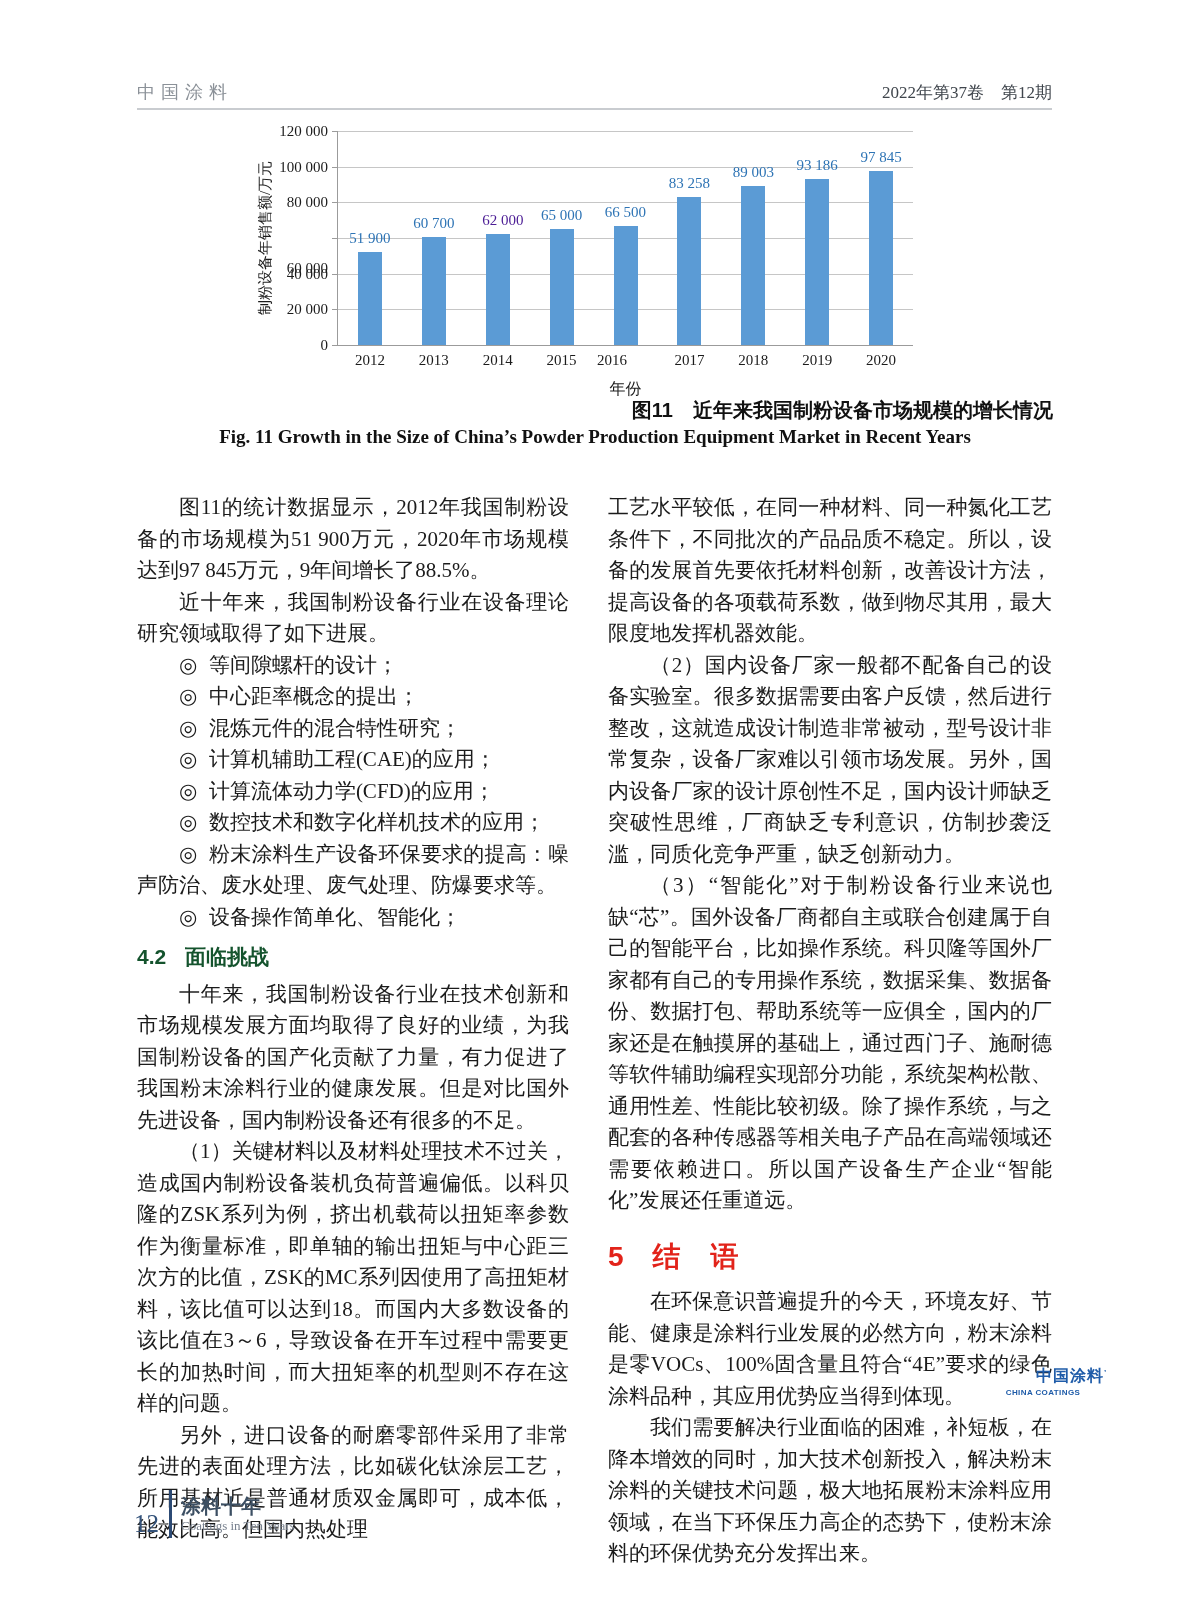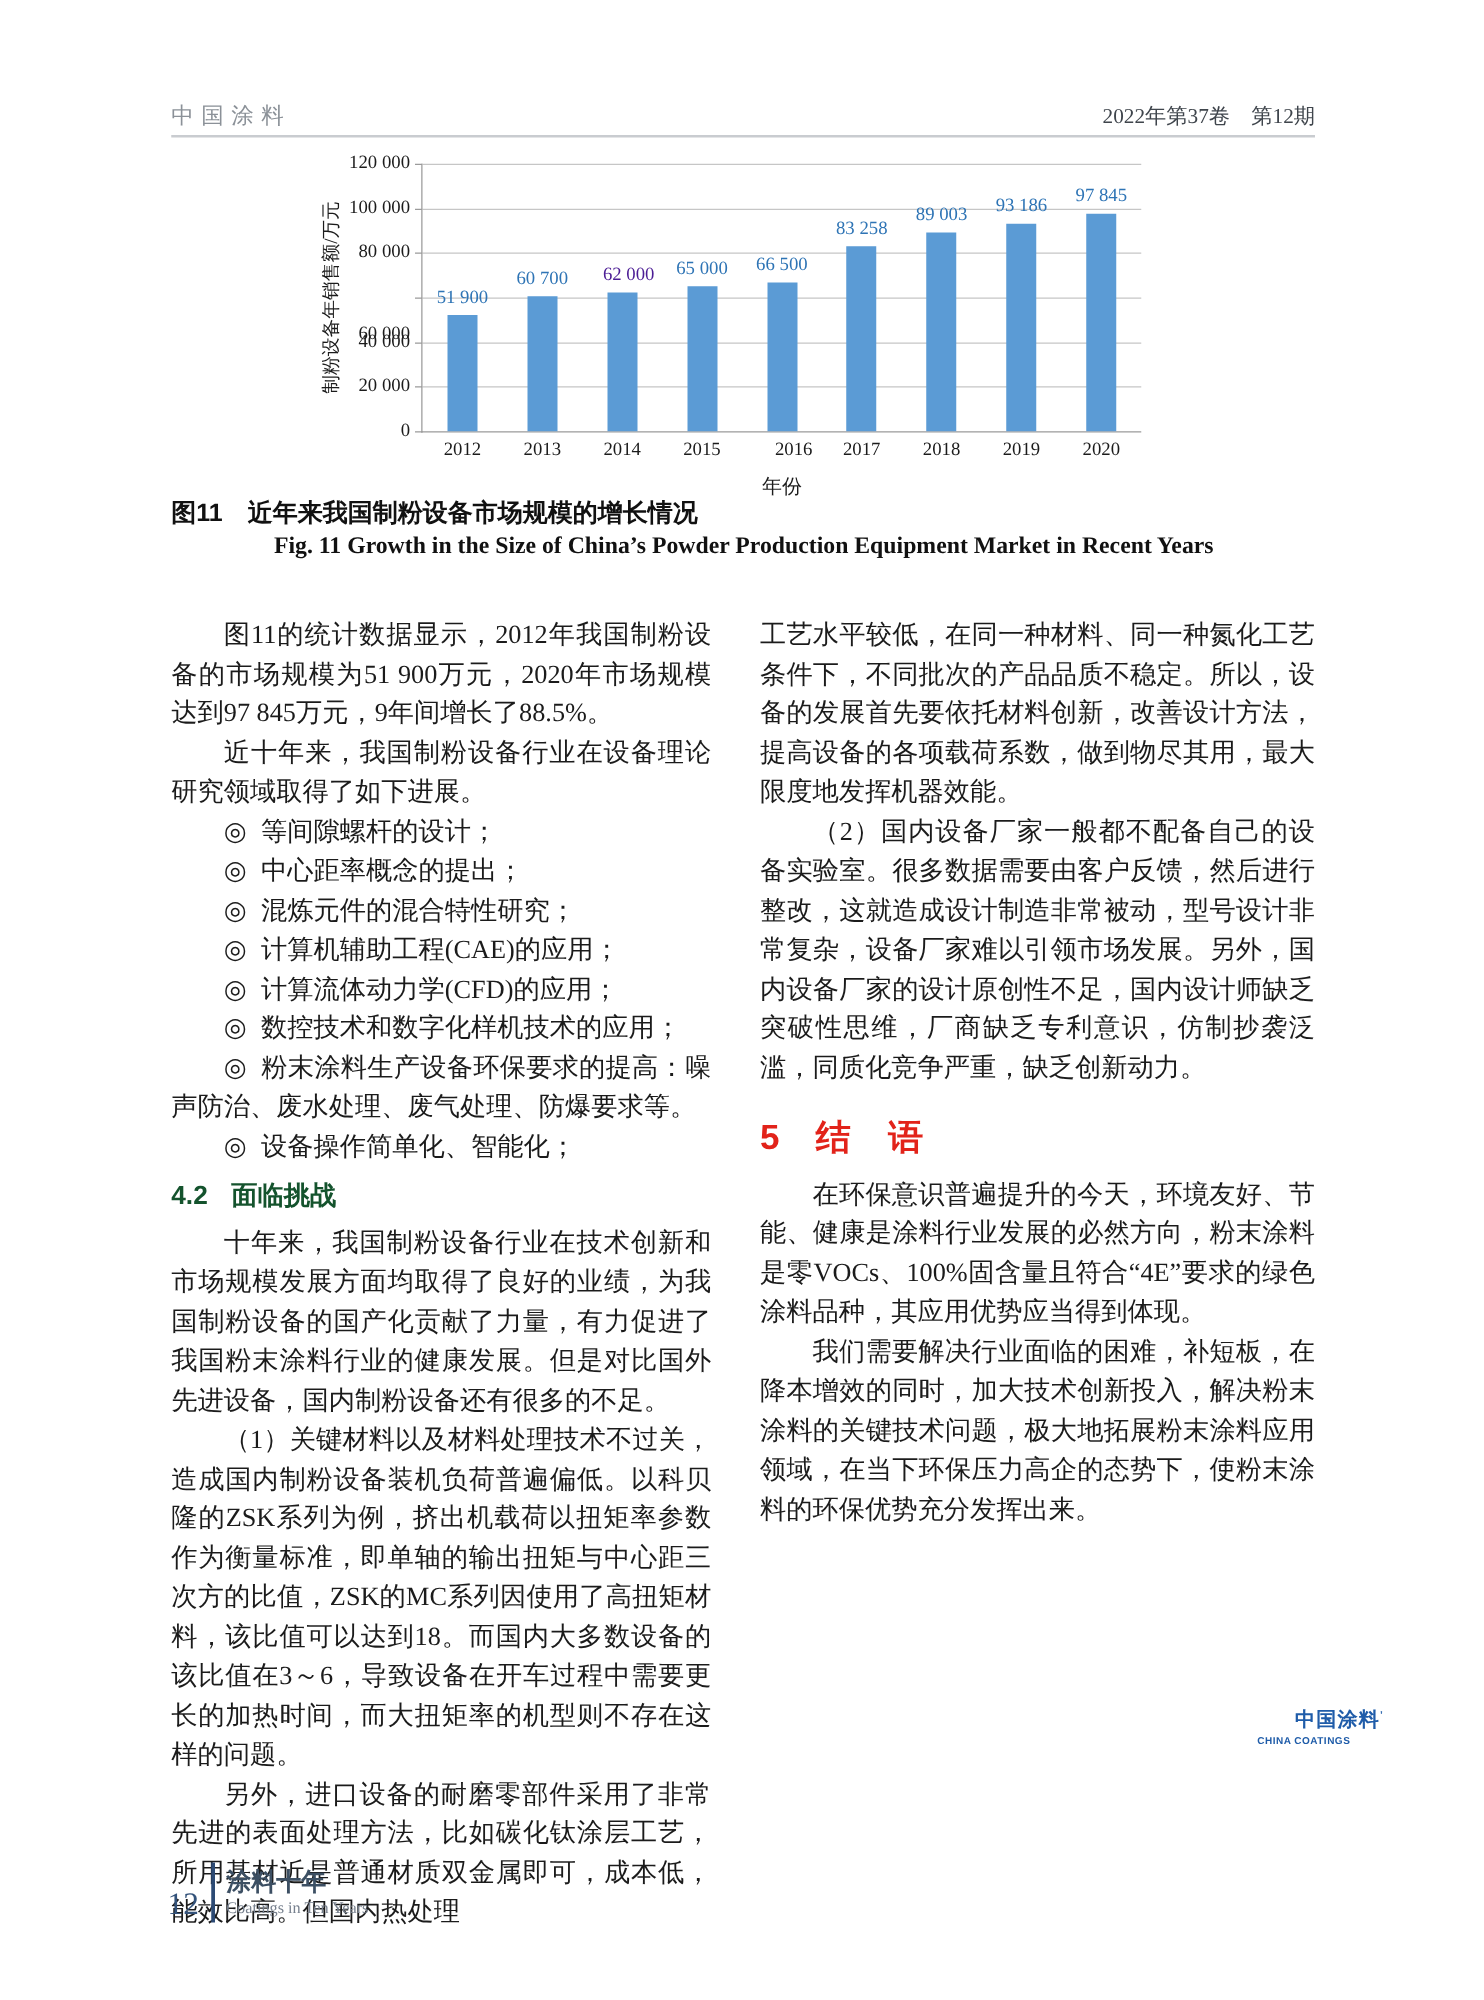--- a/index.html
+++ b/index.html
@@ -21,21 +21,21 @@
   .ytick{position:absolute;left:-88px;width:78px;text-align:right;font-size:15px;color:#1b1b1b;
          transform:translateY(-50%);}
   .bar{position:absolute;background:#5B9BD5;z-index:2;}
   .vlabel{position:absolute;text-align:center;font-size:15px;color:#2E74B5;z-index:3;}
   .xtick{position:absolute;top:221px;text-align:center;font-size:15px;color:#1b1b1b;}
   .ytitle{position:absolute;left:-73px;top:50%;transform:translate(-50%,-50%) rotate(-90deg);
           white-space:nowrap;font-size:15px;color:#1b1b1b;}
   .xtitle{position:absolute;top:248px;left:0;width:100%;text-align:center;font-size:16px;color:#1b1b1b;}
 
   
-  .caption-cn{position:absolute;top:397px;left:137px;width:916px;text-align:left;
+  .caption-cn{position:absolute;top:397px;left:137px;width:916px;text-align:right;
               font-family:"Liberation Sans","DejaVu Sans",sans-serif;font-weight:bold;
               font-size:20px;color:#111;}
   .caption-en{position:absolute;top:426px;left:137px;width:916px;text-align:center;
               font-weight:bold;font-size:19px;color:#111;}
 
   
   .col{position:absolute;top:492px;font-size:21px;line-height:31.5px;text-align:justify;
        color:#1b1b1b;}
   #col-left{left:137px;width:432px;}
   #col-right{left:608px;width:444px;}
@@ -105,21 +105,21 @@
       <div class="vlabel" style="left: 55.8889px; width: 79.8889px; top: 83.7517px; color: rgb(46, 116, 181);">60 700</div>
       <div class="xtick" style="left: 63.8889px; width: 63.8889px;">2013</div>
       <div class="bar" style="left: 147.722px; width: 24px; top: 103.433px; height: 110.567px; background: rgb(91, 155, 213);"></div>
       <div class="vlabel" style="left: 125px; width: 79.8889px; top: 81.4333px; color: #4c1d95;">62 000</div>
       <div class="xtick" style="left: 127.778px; width: 63.8889px;">2014</div>
       <div class="bar" style="left: 211.611px; width: 24px; top: 98.0833px; height: 115.917px; background: rgb(91, 155, 213);"></div>
       <div class="vlabel" style="left: 183.667px; width: 79.8889px; top: 76.0833px; color: rgb(46, 116, 181);">65 000</div>
       <div class="xtick" style="left: 191.667px; width: 63.8889px;">2015</div>
       <div class="bar" style="left: 275.5px; width: 24px; top: 95.4083px; height: 118.592px; background: rgb(91, 155, 213);"></div>
       <div class="vlabel" style="left: 247.556px; width: 79.8889px; top: 73.4083px; color: rgb(46, 116, 181);">66 500</div>
-      <div class="xtick" style="left: 265px; width: 63.8889px;">2016</div>
+      <div class="xtick" style="left: 242px; width: 63.8889px;">2016</div>
       <div class="bar" style="left: 339.389px; width: 24px; top: 65.5232px; height: 148.477px; background: rgb(91, 155, 213);"></div>
       <div class="vlabel" style="left: 311.444px; width: 79.8889px; top: 43.5232px; color: rgb(46, 116, 181);">83 258</div>
       <div class="xtick" style="left: 319.444px; width: 63.8889px;">2017</div>
       <div class="bar" style="left: 403.278px; width: 24px; top: 55.278px; height: 158.722px; background: rgb(91, 155, 213);"></div>
       <div class="vlabel" style="left: 375.333px; width: 79.8889px; top: 33.278px; color: rgb(46, 116, 181);">89 003</div>
       <div class="xtick" style="left: 383.333px; width: 63.8889px;">2018</div>
       <div class="bar" style="left: 467.167px; width: 24px; top: 47.8183px; height: 166.182px; background: rgb(91, 155, 213);"></div>
       <div class="vlabel" style="left: 439.222px; width: 79.8889px; top: 25.8183px; color: rgb(46, 116, 181);">93 186</div>
       <div class="xtick" style="left: 447.222px; width: 63.8889px;">2019</div>
       <div class="bar" style="left: 531.056px; width: 24px; top: 39.5097px; height: 174.49px; background: rgb(91, 155, 213);"></div>
@@ -142,20 +142,21 @@
       <p class="bullet"><span class="marker">◎</span>粉末涂料生产设备环保要求的提高：噪声防治、废水处理、废气处理、防爆要求等。</p>
       <p class="bullet"><span class="marker">◎</span>设备操作简单化、智能化；</p>
       <div class="h2"><span class="num">4.2</span><span>面临挑战</span></div>
       <p class="para">十年来，我国制粉设备行业在技术创新和市场规模发展方面均取得了良好的业绩，为我国制粉设备的国产化贡献了力量，有力促进了我国粉末涂料行业的健康发展。但是对比国外先进设备，国内制粉设备还有很多的不足。</p>
       <p class="para">（1）关键材料以及材料处理技术不过关，造成国内制粉设备装机负荷普遍偏低。以科贝隆的ZSK系列为例，挤出机载荷以扭矩率参数作为衡量标准，即单轴的输出扭矩与中心距三次方的比值，ZSK的MC系列因使用了高扭矩材料，该比值可以达到18。而国内大多数设备的该比值在3～6，导致设备在开车过程中需要更长的加热时间，而大扭矩率的机型则不存在这样的问题。</p>
       <p class="para">另外，进口设备的耐磨零部件采用了非常先进的表面处理方法，比如碳化钛涂层工艺，所用基材近是普通材质双金属即可，成本低，能效比高。但国内热处理</p>
     </div>
   <div class="col" id="col-right">
       <p class="para cont">工艺水平较低，在同一种材料、同一种氮化工艺条件下，不同批次的产品品质不稳定。所以，设备的发展首先要依托材料创新，改善设计方法，提高设备的各项载荷系数，做到物尽其用，最大限度地发挥机器效能。</p>
       <p class="para">（2）国内设备厂家一般都不配备自己的设备实验室。很多数据需要由客户反馈，然后进行整改，这就造成设计制造非常被动，型号设计非常复杂，设备厂家难以引领市场发展。另外，国内设备厂家的设计原创性不足，国内设计师缺乏突破性思维，厂商缺乏专利意识，仿制抄袭泛滥，同质化竞争严重，缺乏创新动力。</p>
+      <p class="para">（3）“智能化”对于制粉设备行业来说也缺“芯”。国外设备厂商都自主或联合创建属于自己的智能平台，比如操作系统。科贝隆等国外厂家都有自己的专用操作系统，数据采集、数据备份、数据打包、帮助系统等一应俱全，国内的厂家还是在触摸屏的基础上，通过西门子、施耐德等软件辅助编程实现部分功能，系统架构松散、通用性差、性能比较初级。除了操作系统，与之配套的各种传感器等相关电子产品在高端领域还需要依赖进口。所以国产设备生产企业“智能化”发展还任重道远。</p>
       <div class="h1"><span class="num">5</span><span>结　语</span></div>
       <p class="para">在环保意识普遍提升的今天，环境友好、节能、健康是涂料行业发展的必然方向，粉末涂料是零VOCs、100%固含量且符合“4E”要求的绿色涂料品种，其应用优势应当得到体现。</p>
       <p class="para">我们需要解决行业面临的困难，补短板，在降本增效的同时，加大技术创新投入，解决粉末涂料的关键技术问题，极大地拓展粉末涂料应用领域，在当下环保压力高企的态势下，使粉末涂料的环保优势充分发挥出来。</p>
     </div>
 
   <div class="brand">
     <div class="brand-cn"><span>中国涂料</span><sup>’</sup></div>
     <div class="brand-en">CHINA COATINGS</div>
   </div>
 

